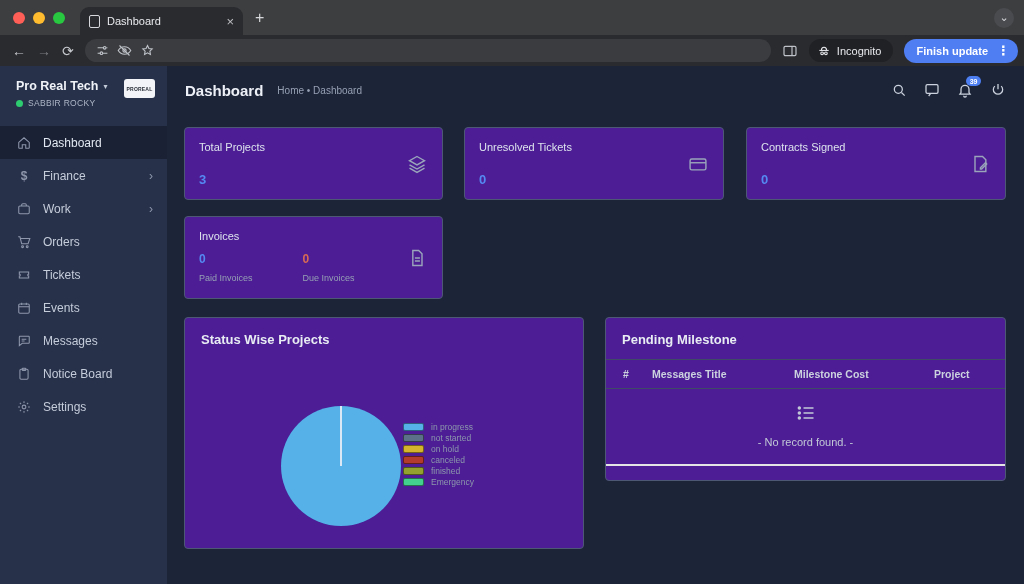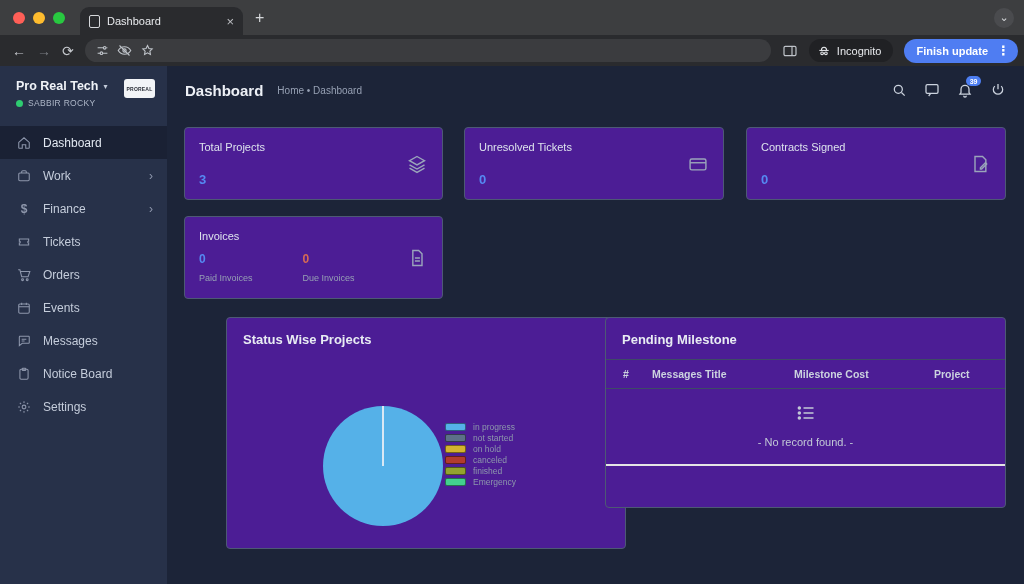--- a/index.html
+++ b/index.html
@@ -64,22 +64,22 @@
   .header-icons { margin-left:auto; display:flex; align-items:center; gap:17px; color:#ccd3de; }
   .hicon { position:relative; cursor:pointer; }
   .badge { position:absolute; top:-6px; right:-8px; background:#4d7ef2; color:#fff; font-size:7px;
            font-weight:bold; border-radius:7px; padding:1.5px 3.5px; }
 
   .card { position:absolute; background:#4c1d95; border:1px solid #4d5974; border-radius:4px; }
   #card-projects { left:17px;  top:61px; width:259px; height:73px; }
   #card-tickets  { left:297px; top:61px; width:260px; height:73px; }
   #card-contracts{ left:579px; top:61px; width:260px; height:73px; }
   #card-invoices { left:17px;  top:150px; width:259px; height:83px; }
-  #card-status   { left:17px;  top:251px; width:400px; height:232px;margin-left:42px; }
-  #card-milestone{ left:438px; top:251px; width:401px; height:191px; }
+  #card-status   { left:17px;  top:251px; width:400px; height:232px; }
+  #card-milestone{ left:438px; top:251px; width:401px; height:164px; }
 
   .metric { padding:13px 14px; height:100%; position:relative; }
   .metric-title { font-size:11px; color:#dde3ed; }
   .metric-value { position:absolute; left:14px; bottom:12px; font-size:13px; font-weight:bold; color:#5589f2; }
   .metric-icon { position:absolute; right:15px; top:50%; transform:translateY(-50%); color:#9aa5bb; }
 
   .inv-stats { display:flex; gap:50px; margin-top:10px; }
   .stat-value { font-size:12px; font-weight:bold; color:#5589f2; }
   .stat-value.due { color:#d66a54; }
   .stat-label { margin-top:7px; font-size:9px; color:#96a0b4; }
@@ -185,51 +185,51 @@
     <nav class="nav">
       <div class="nav-item active">
         <span class="ic">
             <svg width="14" height="14" viewBox="0 0 24 24" fill="none" stroke="currentColor" stroke-width="1.8">
               <path d="M3 11l9-8 9 8v9a1 1 0 01-1 1h-5v-6h-6v6H4a1 1 0 01-1-1v-9z"></path>
             </svg>
           </span>
         <span>Dashboard</span>
       </div>
       <div class="nav-item">
-        <span class="ic">
-            <svg width="14" height="14" viewBox="0 0 24 24" fill="none" stroke="currentColor" stroke-width="1.8">
-              <rect x="3" y="7" width="18" height="13" rx="2"></rect>
-              <path d="M8 7V5a2 2 0 012-2h4a2 2 0 012 2v2"></path>
-            </svg>
-          </span>
-        <span>Work</span>
-        <span class="glyph glyph-chev"></span>
-      </div>
-      <div class="nav-item">
         <span class="ic glyph glyph-dollar"></span>
         <span>Finance</span>
         <span class="glyph glyph-chev"></span>
       </div>
       <div class="nav-item">
         <span class="ic">
             <svg width="14" height="14" viewBox="0 0 24 24" fill="none" stroke="currentColor" stroke-width="1.8">
-              <path d="M4 7h16v3.5a1.7 1.7 0 000 3.4V17H4v-3.1a1.7 1.7 0 000-3.4V7z"></path>
-            </svg>
-          </span>
-        <span>Tickets</span>
+              <rect x="3" y="7" width="18" height="13" rx="2"></rect>
+              <path d="M8 7V5a2 2 0 012-2h4a2 2 0 012 2v2"></path>
+            </svg>
+          </span>
+        <span>Work</span>
+        <span class="glyph glyph-chev"></span>
       </div>
       <div class="nav-item">
         <span class="ic">
             <svg width="14" height="14" viewBox="0 0 24 24" fill="none" stroke="currentColor" stroke-width="1.8">
               <path d="M2 3h3l3 12h11l3-9H6"></path>
               <circle cx="9.5" cy="20" r="1.6"></circle>
               <circle cx="17.5" cy="20" r="1.6"></circle>
             </svg>
           </span>
         <span>Orders</span>
+      </div>
+      <div class="nav-item">
+        <span class="ic">
+            <svg width="14" height="14" viewBox="0 0 24 24" fill="none" stroke="currentColor" stroke-width="1.8">
+              <path d="M4 7h16v3.5a1.7 1.7 0 000 3.4V17H4v-3.1a1.7 1.7 0 000-3.4V7z"></path>
+            </svg>
+          </span>
+        <span>Tickets</span>
       </div>
       <div class="nav-item">
         <span class="ic">
             <svg width="14" height="14" viewBox="0 0 24 24" fill="none" stroke="currentColor" stroke-width="1.8">
               <rect x="3" y="5" width="18" height="16" rx="2"></rect>
               <path d="M3 10h18M8 3v4M16 3v4"></path>
             </svg>
           </span>
         <span>Events</span>
       </div>

